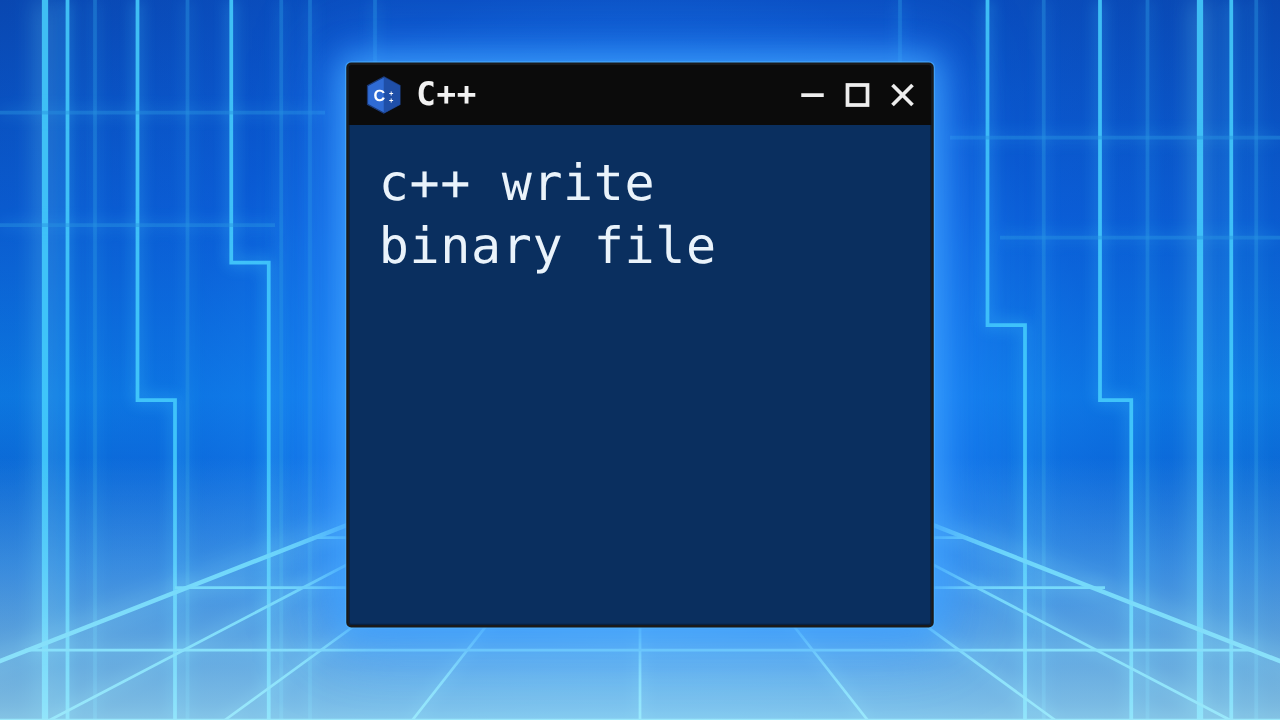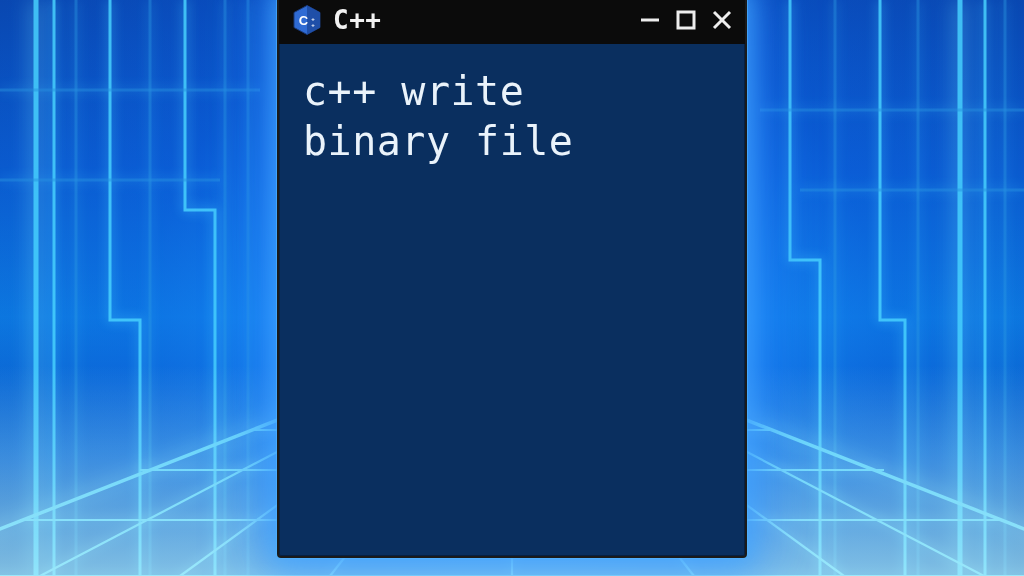--- a/index.html
+++ b/index.html
@@ -43,21 +43,21 @@
       padding:0 12px;
       background:#0b0b0b;
       border-top-left-radius:2px; border-top-right-radius:2px;
     }
     .title-icon { width:32px; height:32px; display:flex; align-items:center; justify-content:center; margin-right:10px; }
     .title-text { color:#f2f2f2; font-size:26px; font-weight:700; letter-spacing:.5px; }
     .win-controls { margin-left:auto; display:flex; gap:14px; align-items:center; }
     .ctrl { width:22px; height:22px; display:flex; align-items:center; justify-content:center; color:#eee; }
     .ctrl svg { display:block; }
     .content {
-      height:512px;
+      height:400px;
       padding:22px 24px;
       color:#eaf3fb;
       font-size:40px;
       line-height:1.25;
       letter-spacing:.5px;
       white-space:pre-line;
     }
   </style>
 </head>
 <body>

